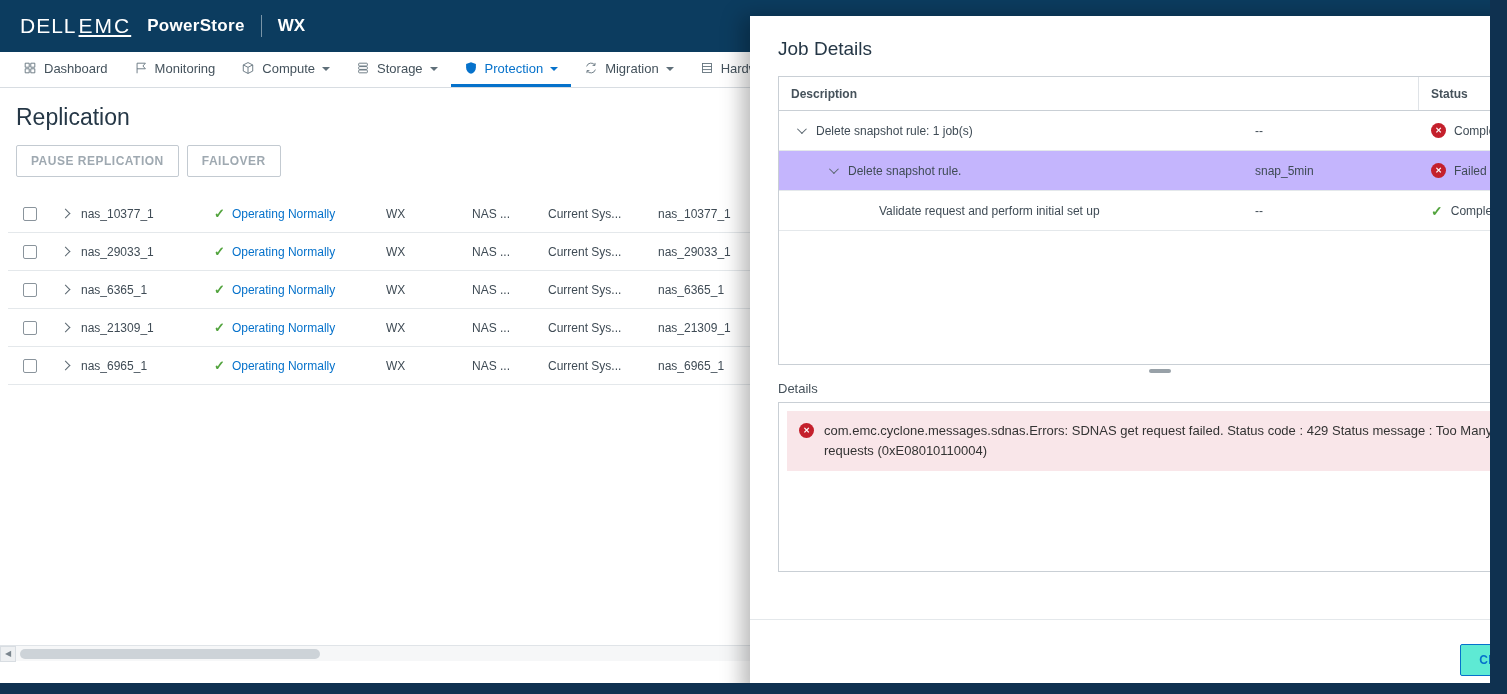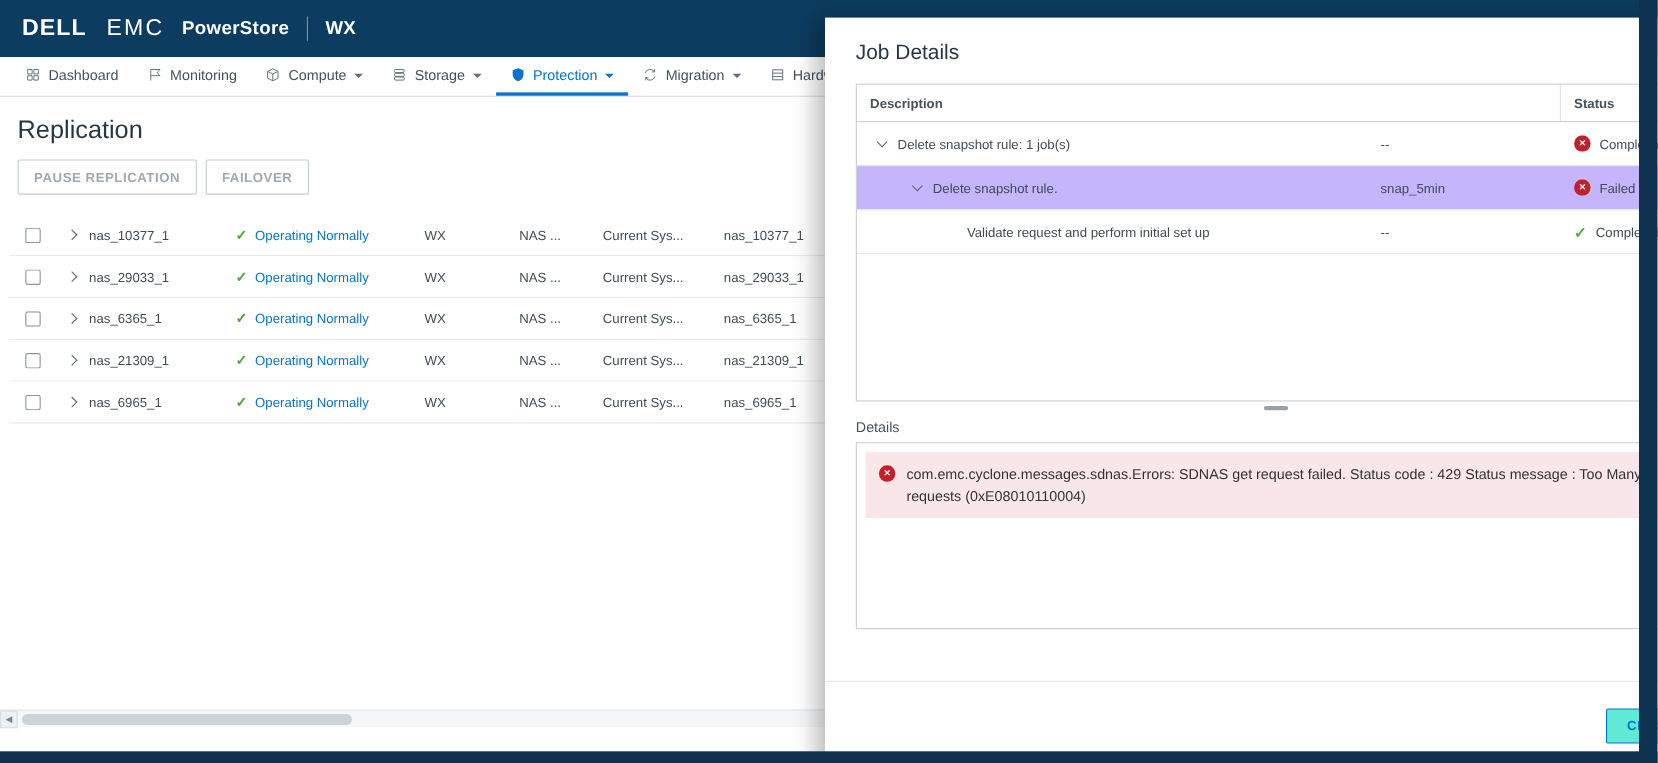--- a/index.html
+++ b/index.html
@@ -13,22 +13,22 @@
     --border:#c9cfd5;
     --line:#e4e8eb;
   }
   *{box-sizing:border-box;margin:0;padding:0;}
   body{font-family:"Liberation Sans",sans-serif;background:#fff;}
   .stage{position:relative;width:1507px;height:694px;overflow:hidden;background:#fff;}
 
   
   .topbar{height:52px;background:var(--chrome);display:flex;align-items:center;padding-left:20px;color:#fff;}
   .brand{display:flex;align-items:center;}
-  .brand .dell{font-size:21px;font-weight:700;letter-spacing:1px;}
-  .brand .emc{font-size:21px;font-weight:300;letter-spacing:2px;margin-left:18px;}
+  .brand .dell{font-size:21px;font-weight:400;letter-spacing:1px;}
+  .brand .emc{font-size:21px;font-weight:300;letter-spacing:2px;margin-left:2px;text-decoration:underline;}
   .brand .product{font-size:17px;font-weight:600;margin-left:16px;letter-spacing:.3px;}
   .vdiv{width:1px;height:22px;background:rgba(255,255,255,.45);margin:0 16px;}
   .brand .cluster{font-size:17px;font-weight:600;}
 
   
   .mainnav{height:36px;background:#fff;border-bottom:1px solid #d8dde2;display:flex;align-items:stretch;padding-left:10px;}
   .nav-item{display:flex;align-items:center;gap:7px;padding:0 13px;font-size:13px;color:#44525c;border-bottom:3px solid transparent;cursor:pointer;white-space:nowrap;}
   .nav-item .nicon{display:flex;color:#5f6f79;}
   .nav-item svg{width:14px;height:14px;}
   .nav-item.active{color:var(--accent);border-bottom-color:var(--accent);}

